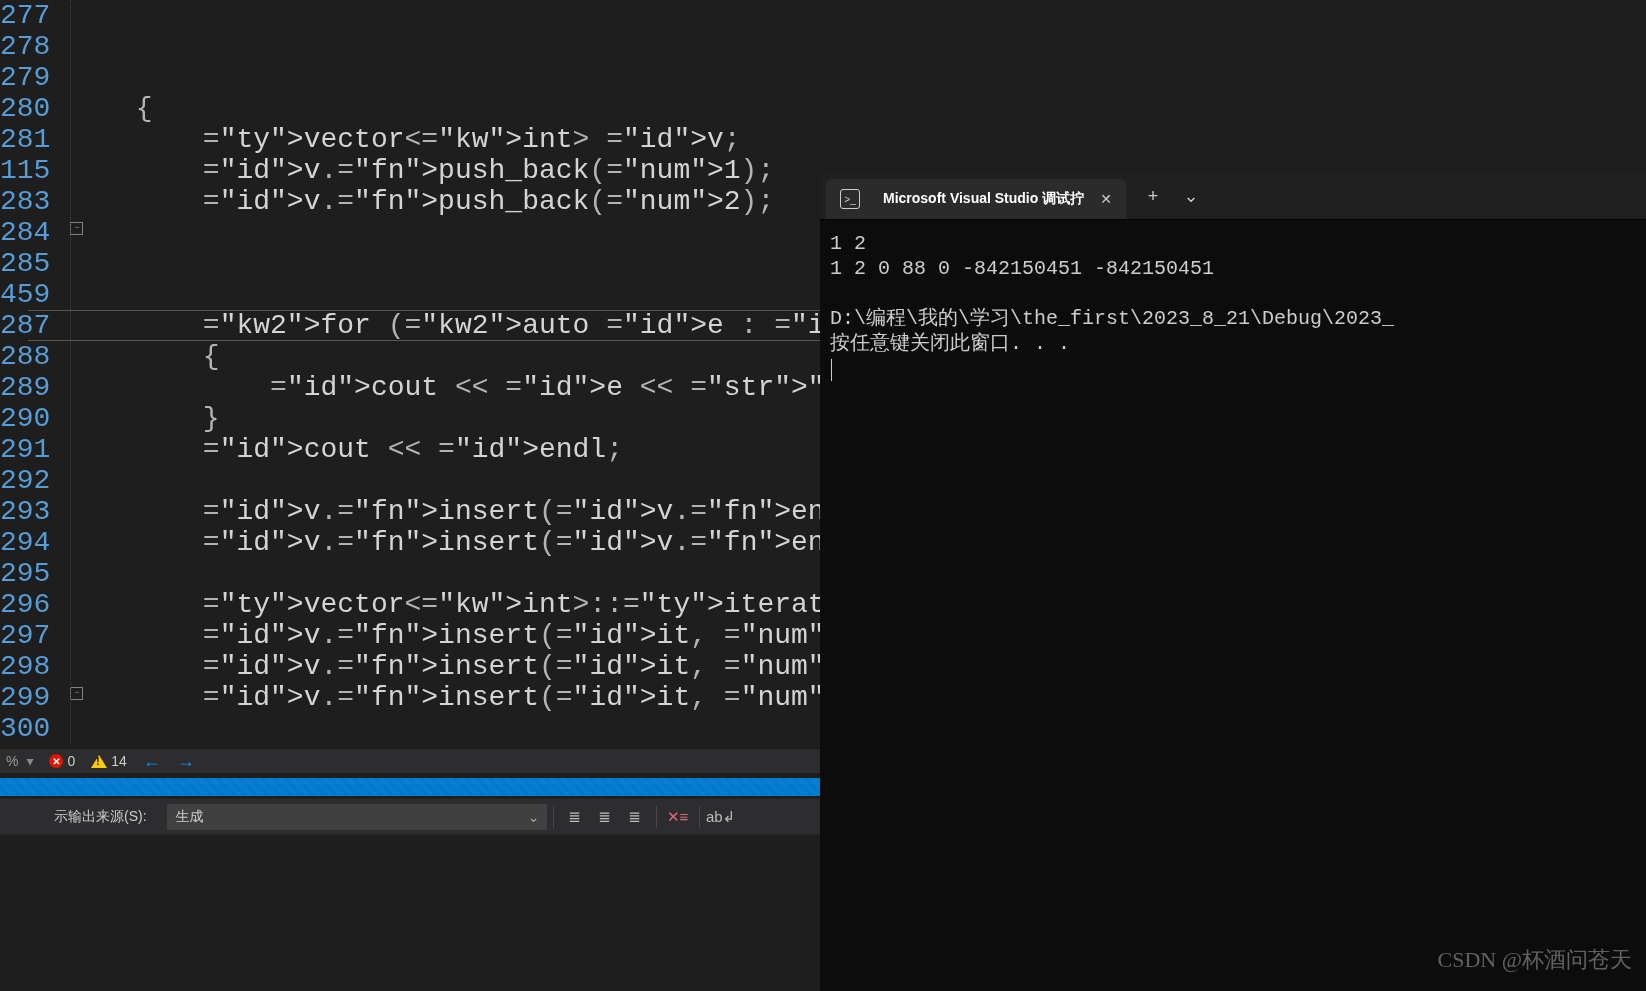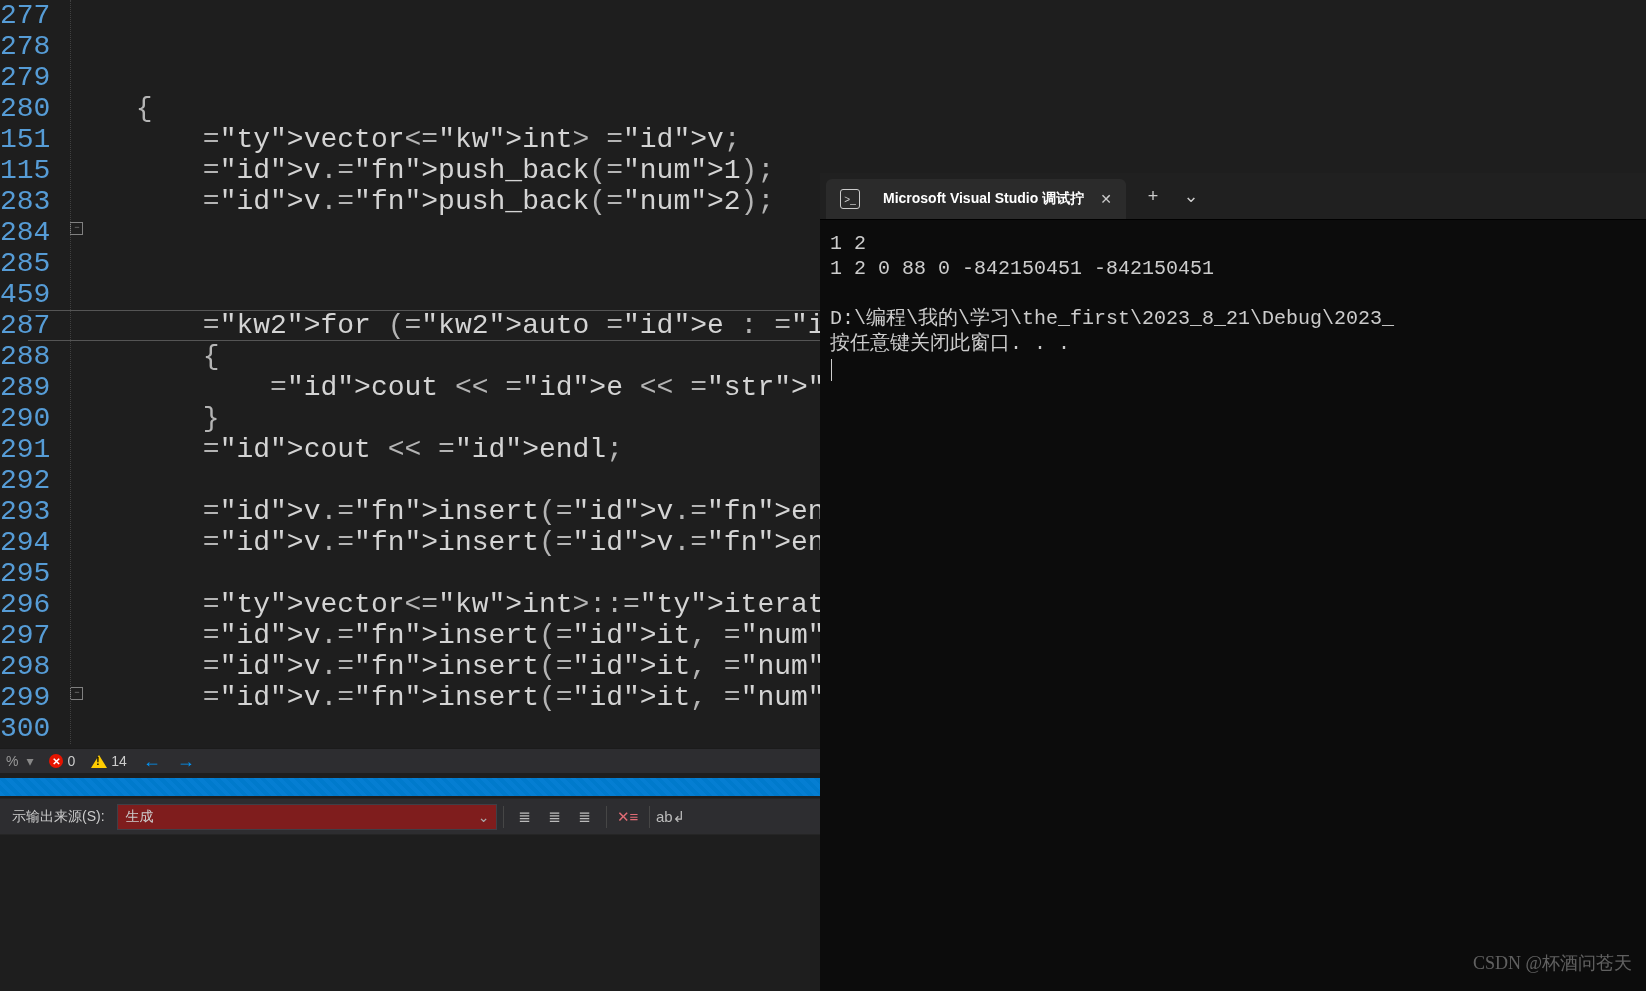--- a/index.html
+++ b/index.html
@@ -105,23 +105,23 @@
     background: repeating-linear-gradient(45deg,#0a82d8 0 4px,#007acc 4px 8px);
     opacity:0.5;
   }
 
   .output-bar {
     position:absolute; left:0; top:798px; width:820px; height:36px;
     background:var(--status-bg); font-size:14px; color:#ccc;
     display:flex; align-items:center; border-top:1px solid #252525;
     font-family: "Segoe UI", Arial, sans-serif;
   }
-  .output-bar .lbl { padding:0 12px; }
+  .output-bar .lbl { padding:0 20px;margin-left:34px; }
   .output-bar .sel {
-    width:370px; height:24px; background:#7f1d1d;
+    width:370px; height:24px; background:#404040;
     border:1px solid #3f3f46; display:flex; align-items:center;
     padding-left:8px; position:relative;
   }
   .output-bar .sel .chev {
     position:absolute; right:6px; color:#aaa;
   }
   .output-bar .divider { width:1px; height:22px; background:#464646; margin:0 6px;}
   .toolbar-ico { width:22px; height:22px; margin:0 4px;
     display:inline-flex;align-items:center;justify-content:center;color:#bbb;font-size:15px;}
 
@@ -163,41 +163,41 @@
     font-size:20px; line-height:25px; color:#cccccc; white-space:pre;
     overflow:hidden;
   }
   .console-cursor{
     display:inline-block;width:1px;height:22px;background:#cccccc;vertical-align:bottom;margin-left:1px;
   }
 
   
   .watermark {
     position:absolute; right:14px; bottom:16px;
-    font-family:"Microsoft YaHei","Segoe UI"; font-size:18px;
+    font-family:"Microsoft YaHei","Segoe UI"; font-size:22px;
     color:rgba(200,200,200,0.45);
   }
 
   
   .right-blank{
     position:absolute; left:820px; top:0; right:0; height:173px;
     background:#1e1e1e;
   }
 </style>
 </head>
 <body>
 
 <div class="editor">
   <div class="code-area">
     <div class="gutter">
       <div>277</div>
       <div>278</div>
       <div>279</div>
       <div>280</div>
-      <div>151</div>
+      <div>281</div>
       <div>115</div>
       <div>283</div>
       <div>284</div>
       <div>285</div>
       <div>459</div>
       <div>287</div>
       <div>288</div>
       <div>289</div>
       <div>290</div>
       <div>291</div>

